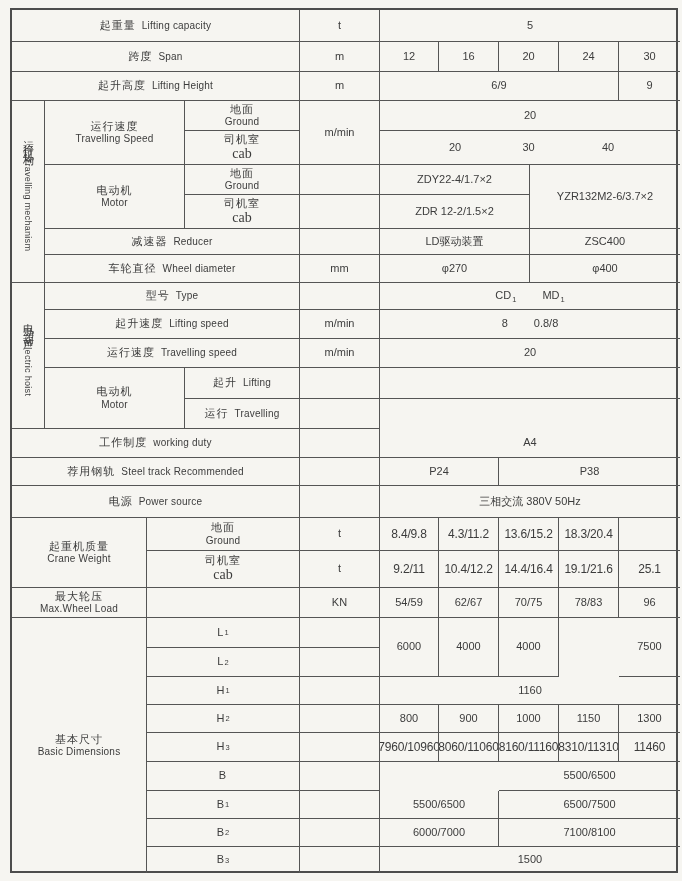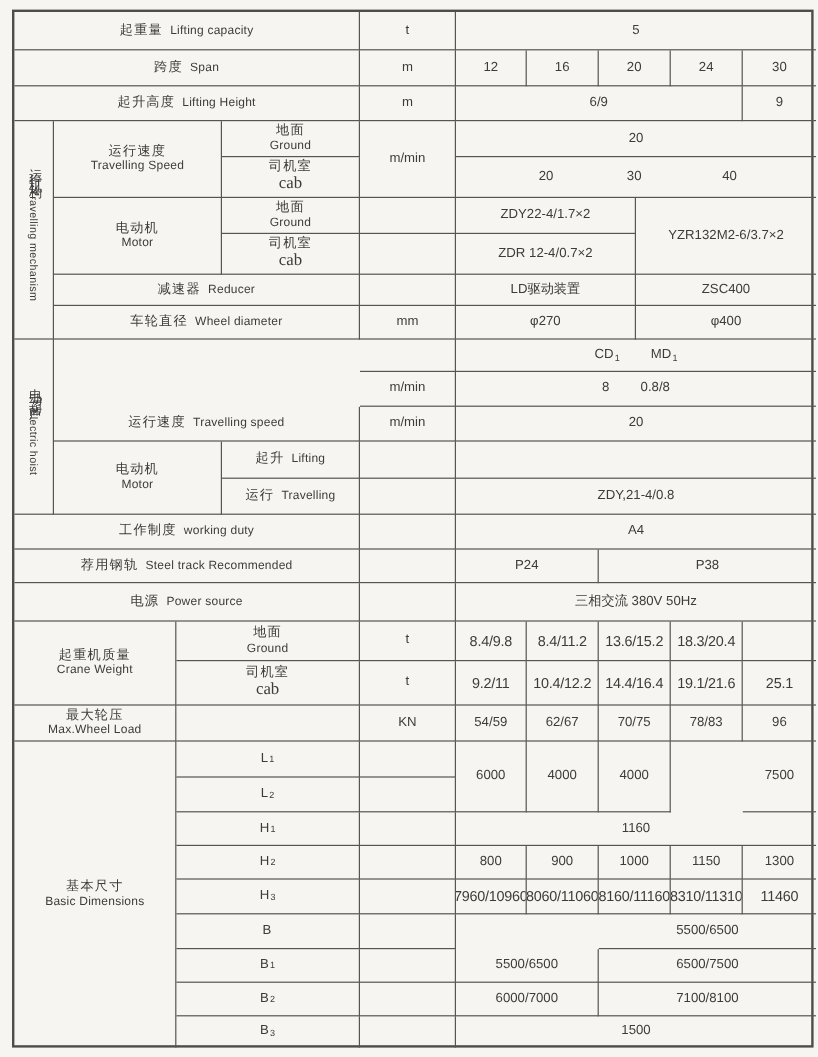--- a/index.html
+++ b/index.html
@@ -94,21 +94,21 @@
         <span class="zh">地面</span>
         <span class="en">Ground</span>
       </div>
   <div class="c col" style="grid-area:7/4/8/5">
         <span class="zh">司机室</span>
         <span class="cabword">cab</span>
       </div>
   <div class="c" style="grid-area:6/5/7/6"></div>
   <div class="c" style="grid-area:7/5/8/6"></div>
   <div class="c val" style="grid-area:6/6/7/9">ZDY22-4/1.7×2</div>
-  <div class="c val" style="grid-area:7/6/8/9">ZDR 12-4/0.7×2</div>
+  <div class="c val" style="grid-area:7/6/8/9">ZDR 12-2/1.5×2</div>
   <div class="c br0 val" style="grid-area:6/9/8/12">YZR132M2-6/3.7×2</div>
 
   <div class="c" style="grid-area:8/2/9/5">
         <span class="zh">减速器</span>
         <span class="en">Reducer</span>
       </div>
   <div class="c" style="grid-area:8/5/9/6"></div>
   <div class="c val" style="grid-area:8/6/9/9">LD驱动装置</div>
   <div class="c br0 val" style="grid-area:8/9/9/12">ZSC400</div>
 
@@ -118,26 +118,34 @@
       </div>
   <div class="c" style="grid-area:9/5/10/6">mm</div>
   <div class="c val" style="grid-area:9/6/10/9">φ270</div>
   <div class="c br0 val" style="grid-area:9/9/10/12">φ400</div>
 
   <div class="c vert" style="grid-area:10/1/15/2">
         <span class="vzh">电动葫芦</span>
         <span class="ven">Electric hoist</span>
       </div>
 
+  <div class="c" style="grid-area:10/2/11/5">
+        <span class="zh">型号</span>
+        <span class="en">Type</span>
+      </div>
   <div class="c" style="grid-area:10/5/11/6"></div>
   <div class="c br0 val pair" style="grid-area:10/6/11/12">
         <span><span>CD</span><span class="sb">1</span></span>
         <span><span>MD</span><span class="sb">1</span></span>
       </div>
 
+  <div class="c" style="grid-area:11/2/12/5">
+        <span class="zh">起升速度</span>
+        <span class="en">Lifting speed</span>
+      </div>
   <div class="c" style="grid-area:11/5/12/6">m/min</div>
   <div class="c br0 val pair" style="grid-area:11/6/12/12">
         <span>8</span>
         <span>0.8/8</span>
       </div>
 
   <div class="c" style="grid-area:12/2/13/5">
         <span class="zh">运行速度</span>
         <span class="en">Travelling speed</span>
       </div>
@@ -155,21 +163,20 @@
   <div class="c" style="grid-area:14/4/15/5">
         <span class="zh">运行</span>
         <span class="en">Travelling</span>
       </div>
   <div class="c" style="grid-area:13/5/14/6"></div>
   <div class="c" style="grid-area:14/5/15/6"></div>
   <div class="c br0 val halves" style="grid-area:13/6/14/12">
         <span>ZD,41-4/7.5</span>
         <span>ZDS,0.8/3.5</span>
       </div>
-  <div class="c br0 val" style="grid-area:14/6/15/12">ZDY,21-4/0.8</div>
 
   <div class="c" style="grid-area:15/1/16/5">
         <span class="zh">工作制度</span>
         <span class="en">working  duty</span>
       </div>
   <div class="c" style="grid-area:15/5/16/6"></div>
   <div class="c br0 val" style="grid-area:15/6/16/12">A4</div>
 
   <div class="c" style="grid-area:16/1/17/5">
         <span class="zh">荐用钢轨</span>
@@ -194,21 +201,21 @@
         <span class="zh">地面</span>
         <span class="en">Ground</span>
       </div>
   <div class="c col" style="grid-area:19/3/20/5">
         <span class="zh">司机室</span>
         <span class="cabword">cab</span>
       </div>
   <div class="c" style="grid-area:18/5/19/6">t</div>
   <div class="c" style="grid-area:19/5/20/6">t</div>
   <div class="c val sm" style="grid-area:18/6/19/7">8.4/9.8</div>
-  <div class="c val sm" style="grid-area:18/7/19/8">8.4/11.2</div>
+  <div class="c val sm" style="grid-area:18/7/19/8">4.3/11.2</div>
   <div class="c val sm" style="grid-area:18/8/19/10">13.6/15.2</div>
   <div class="c val sm" style="grid-area:18/10/19/11">18.3/20.4</div>
   <div class="c br0 val sm" style="grid-area:18/11/19/12"></div>
   <div class="c val sm" style="grid-area:19/6/20/7">9.2/11</div>
   <div class="c val sm" style="grid-area:19/7/20/8">10.4/12.2</div>
   <div class="c val sm" style="grid-area:19/8/20/10">14.4/16.4</div>
   <div class="c val sm" style="grid-area:19/10/20/11">19.1/21.6</div>
   <div class="c br0 val sm" style="grid-area:19/11/20/12">25.1</div>
 
   <div class="c col" style="grid-area:20/1/21/3">

